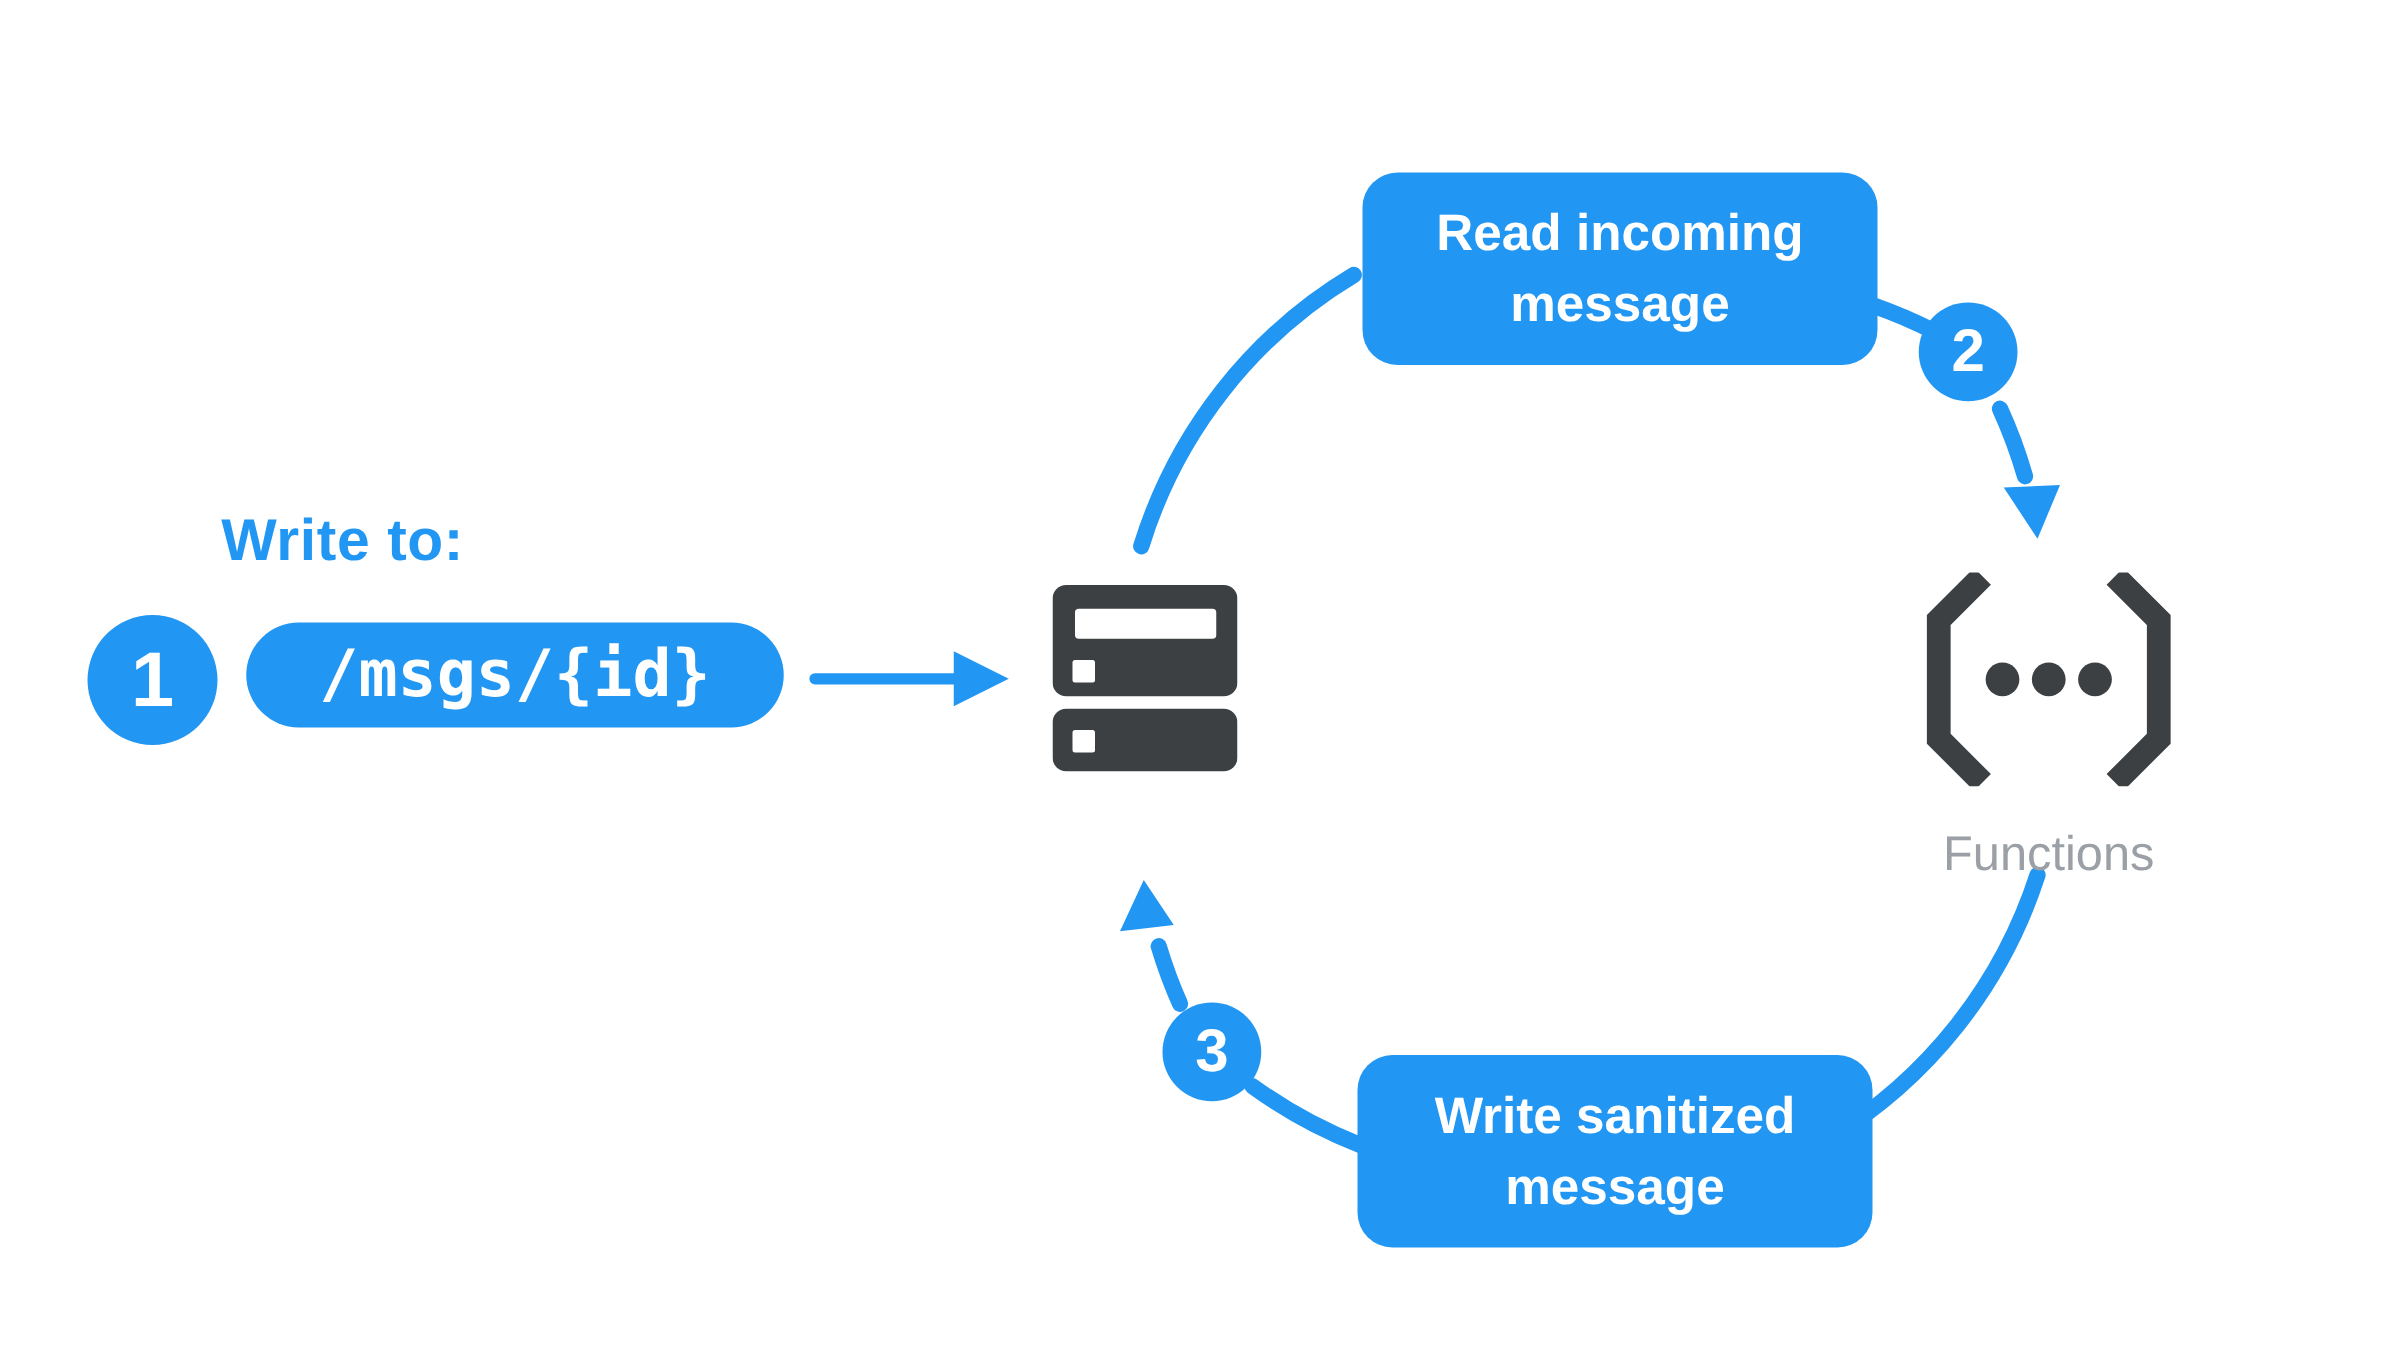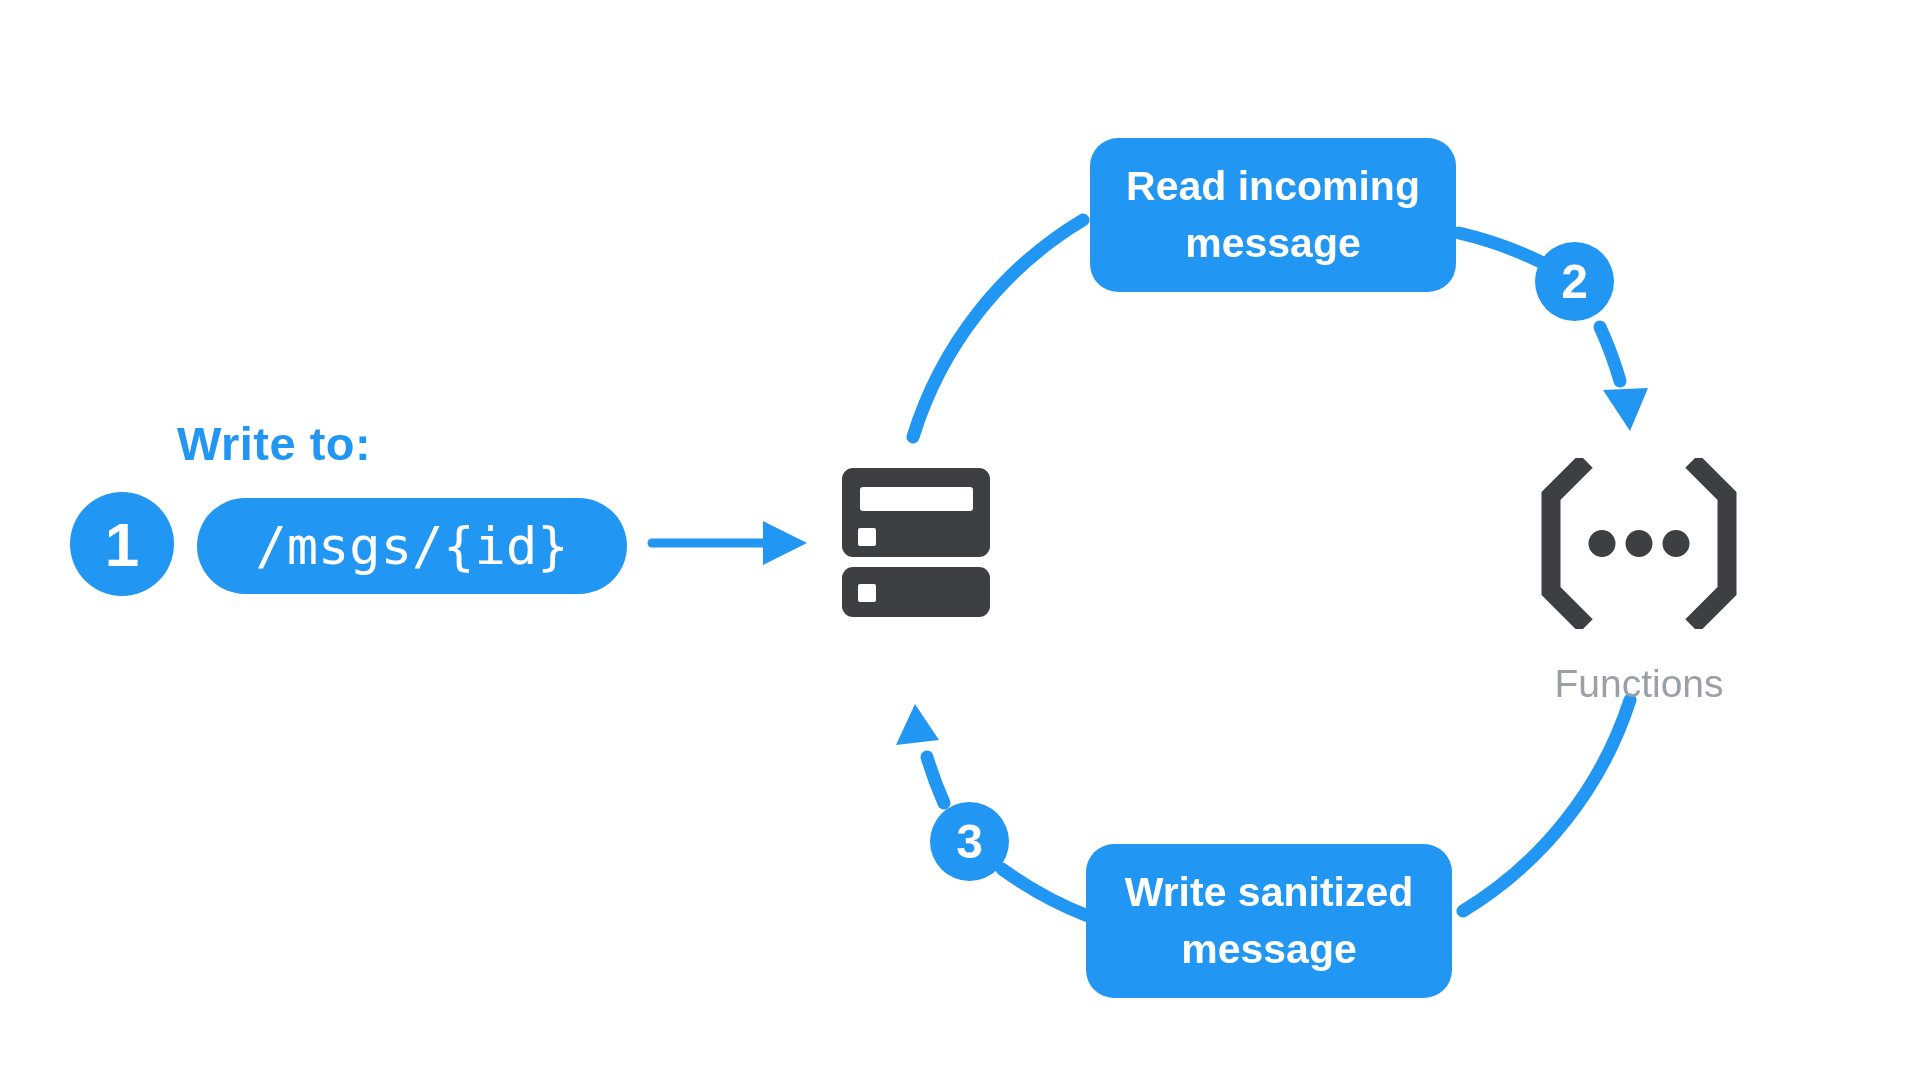--- a/index.html
+++ b/index.html
@@ -37,44 +37,44 @@
     display: flex;
     align-items: center;
     justify-content: center;
     font-weight: 700;
   }
   .badge-lg { width: 104px; height: 104px; font-size: 62px; }
   .badge-sm { width: 79px;  height: 79px;  font-size: 48px; }
 
   .write-to-heading {
     position: absolute;
-    left: 177px; top: 416px;
+    left: 177px; top: 404px;
     color: #2196F3;
     font-size: 47px;
     font-weight: 700;
     letter-spacing: 0.5px;
     text-align: center;
   }
   .path-pill {
     position: absolute;
     left: 197px; top: 498px;
-    width: 430px; height: 96px;
+    width: 430px; height: 84px;
     background: #2196F3;
     border-radius: 48px;
     color: #ffffff;
     display: flex;
     align-items: center;
     justify-content: center;
     font-family: "DejaVu Sans Mono", "Liberation Mono", monospace;
     font-size: 52px;
-    font-weight: 400;
+    font-weight: 700;
   }
   .msg-pill {
     position: absolute;
-    width: 366px; height: 154px;
+    width: 412px; height: 154px;
     background: #2196F3;
     border-radius: 28px;
     color: #ffffff;
     display: flex;
     align-items: center;
     justify-content: center;
     text-align: center;
     font-size: 41px;
     font-weight: 700;
     line-height: 1.38;

